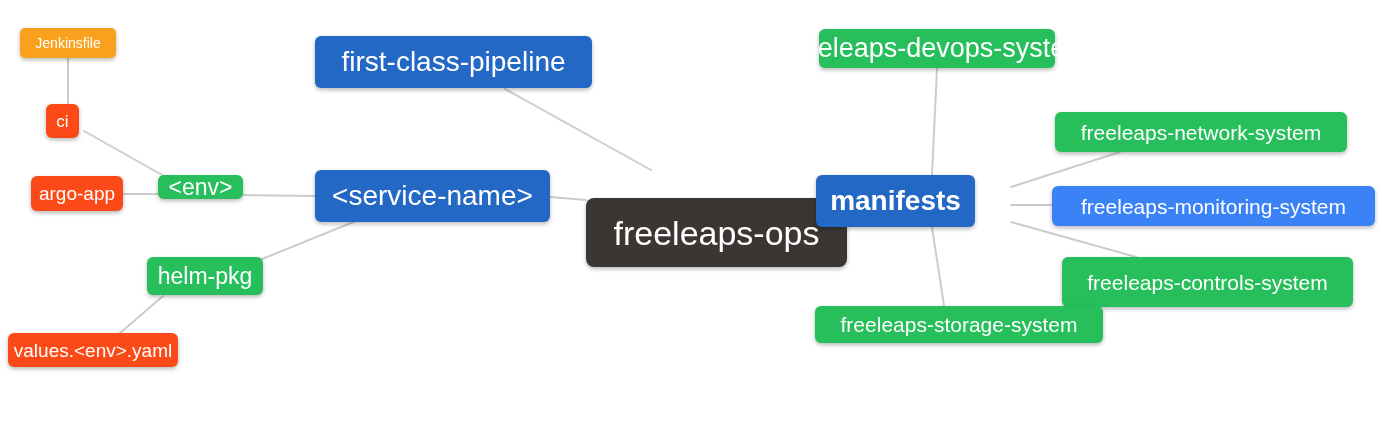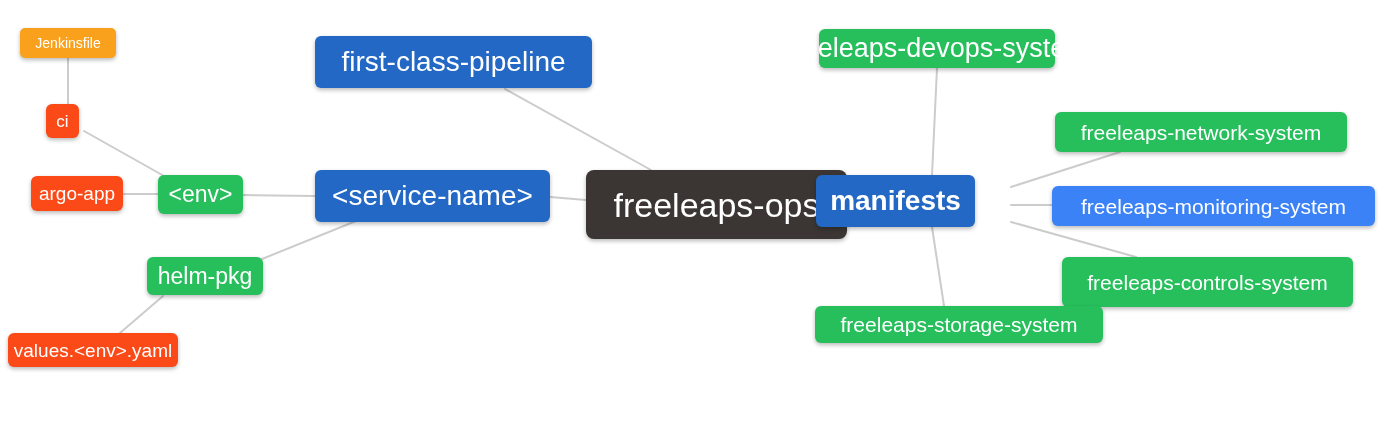--- a/index.html
+++ b/index.html
@@ -17,21 +17,21 @@
     display:flex;align-items:center;justify-content:center;
     color:#ffffff;
     border-radius:6px;
     box-shadow:0 2px 4px rgba(0,0,0,0.28);
     white-space:nowrap;
     line-height:1;
     box-sizing:border-box;
     padding:0 6px;
     cursor:default;
   }
-  .node.root{border-radius:8px;}
+  .node.root{border-radius:8px;margin-top:28px;}
 </style>
 </head>
 <body>
 
 <div id="canvas">
 
   <svg id="edges" viewBox="0 0 1390 421">
     <line x1="68" y1="58" x2="68" y2="104"></line>
     <line x1="84" y1="131" x2="164" y2="176"></line>
     <line x1="123" y1="194" x2="158" y2="194"></line>
@@ -47,21 +47,21 @@
     <line x1="1011" y1="222" x2="1136" y2="257"></line>
     <line x1="932" y1="227" x2="944" y2="306"></line>
   </svg>
 
   <div class="node" style="left: 20px; top: 28px; width: 96px; height: 30px; font-size: 14px; border-radius: 5px; background: rgb(249, 161, 29);">Jenkinsfile</div>
 
   <div class="node" style="left: 46px; top: 104px; width: 33px; height: 34px; font-size: 17px; background: rgb(251, 74, 23);">ci</div>
 
   <div class="node" style="left: 31px; top: 176px; width: 92px; height: 35px; font-size: 19px; background: rgb(251, 74, 23);">argo-app</div>
 
-  <div class="node" style="left: 158px; top: 175px; width: 85px; height: 39px; font-size: 23px; background: rgb(38, 191, 92);">&lt;env&gt;</div>
+  <div class="node" style="left: 158px; top: 175px; width: 85px; height: 24px; font-size: 23px; background: rgb(38, 191, 92);">&lt;env&gt;</div>
 
   <div class="node" style="left: 147px; top: 257px; width: 116px; height: 38px; font-size: 23px; background: rgb(38, 191, 92);">helm-pkg</div>
 
   <div class="node" style="left: 8px; top: 333px; width: 170px; height: 34px; font-size: 19px; background: rgb(251, 74, 23);">values.&lt;env&gt;.yaml</div>
 
   <div class="node" style="left: 315px; top: 36px; width: 277px; height: 52px; font-size: 28px; background: rgb(35, 104, 196);">first-class-pipeline</div>
 
   <div class="node" style="left: 315px; top: 170px; width: 235px; height: 52px; font-size: 28px; background: rgb(35, 104, 196);">&lt;service-name&gt;</div>
 
   <div class="node root" style="left: 586px; top: 170px; width: 261px; height: 69px; font-size: 34px; background: rgb(59, 54, 51);">freeleaps-ops</div>

